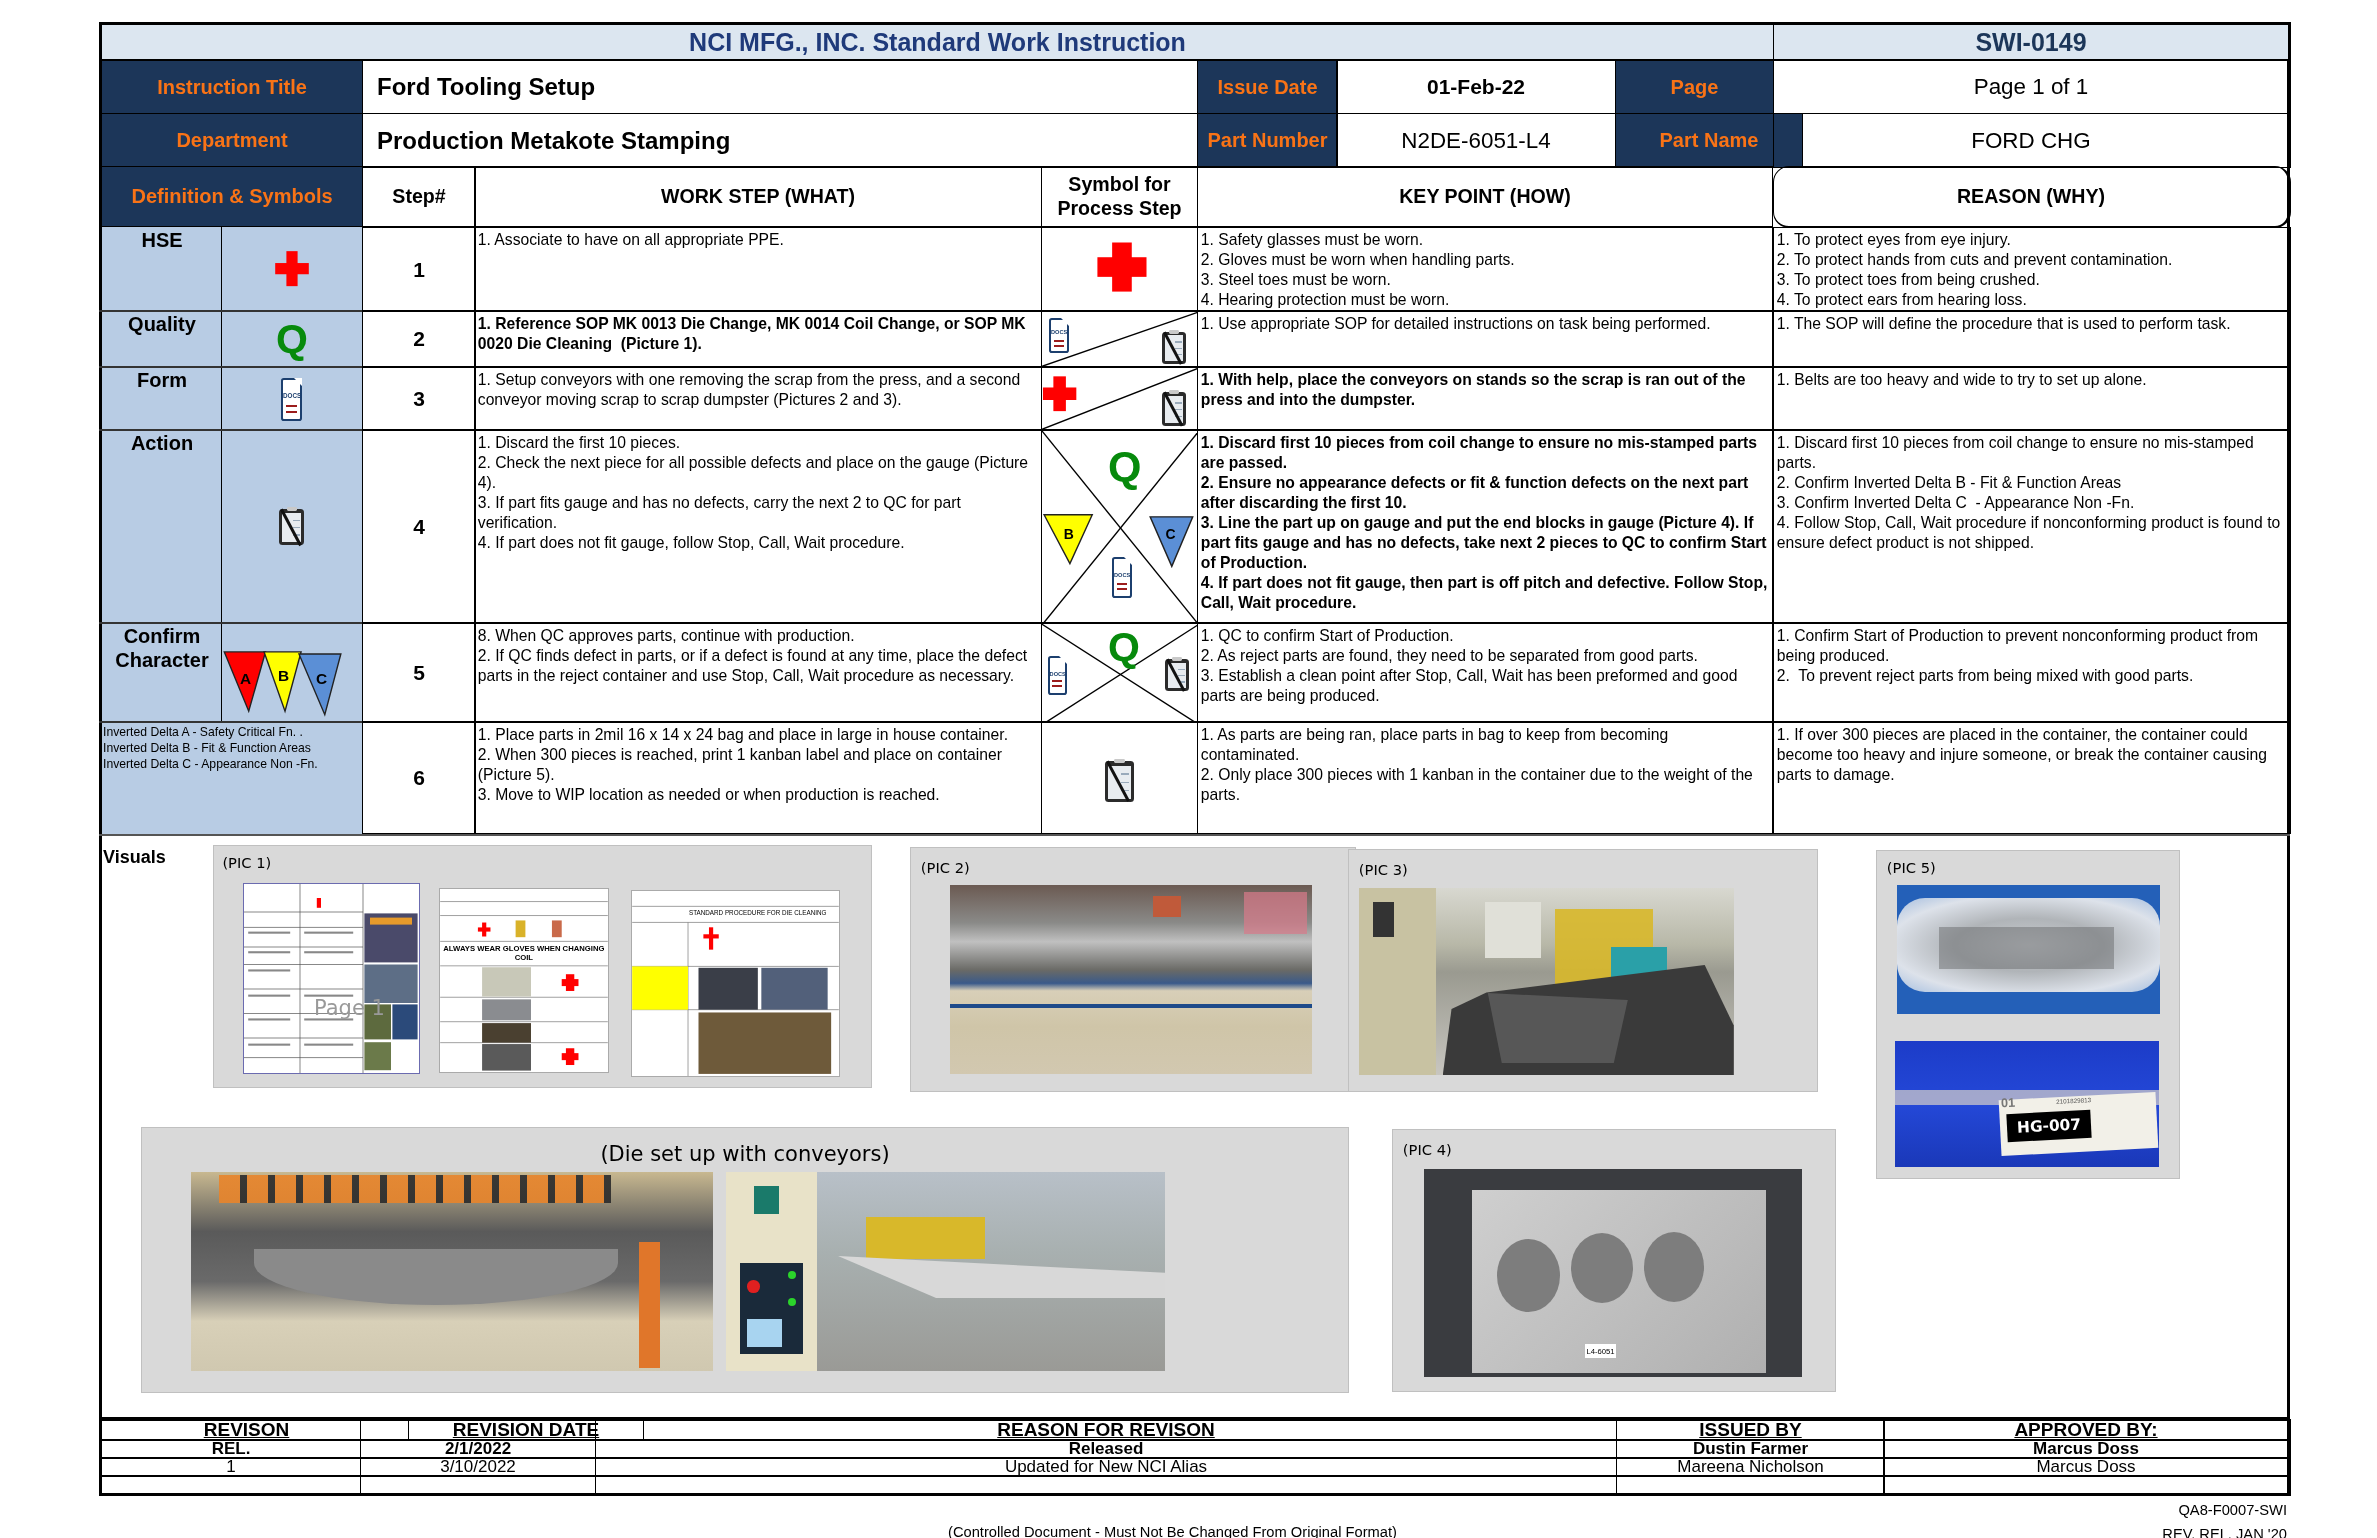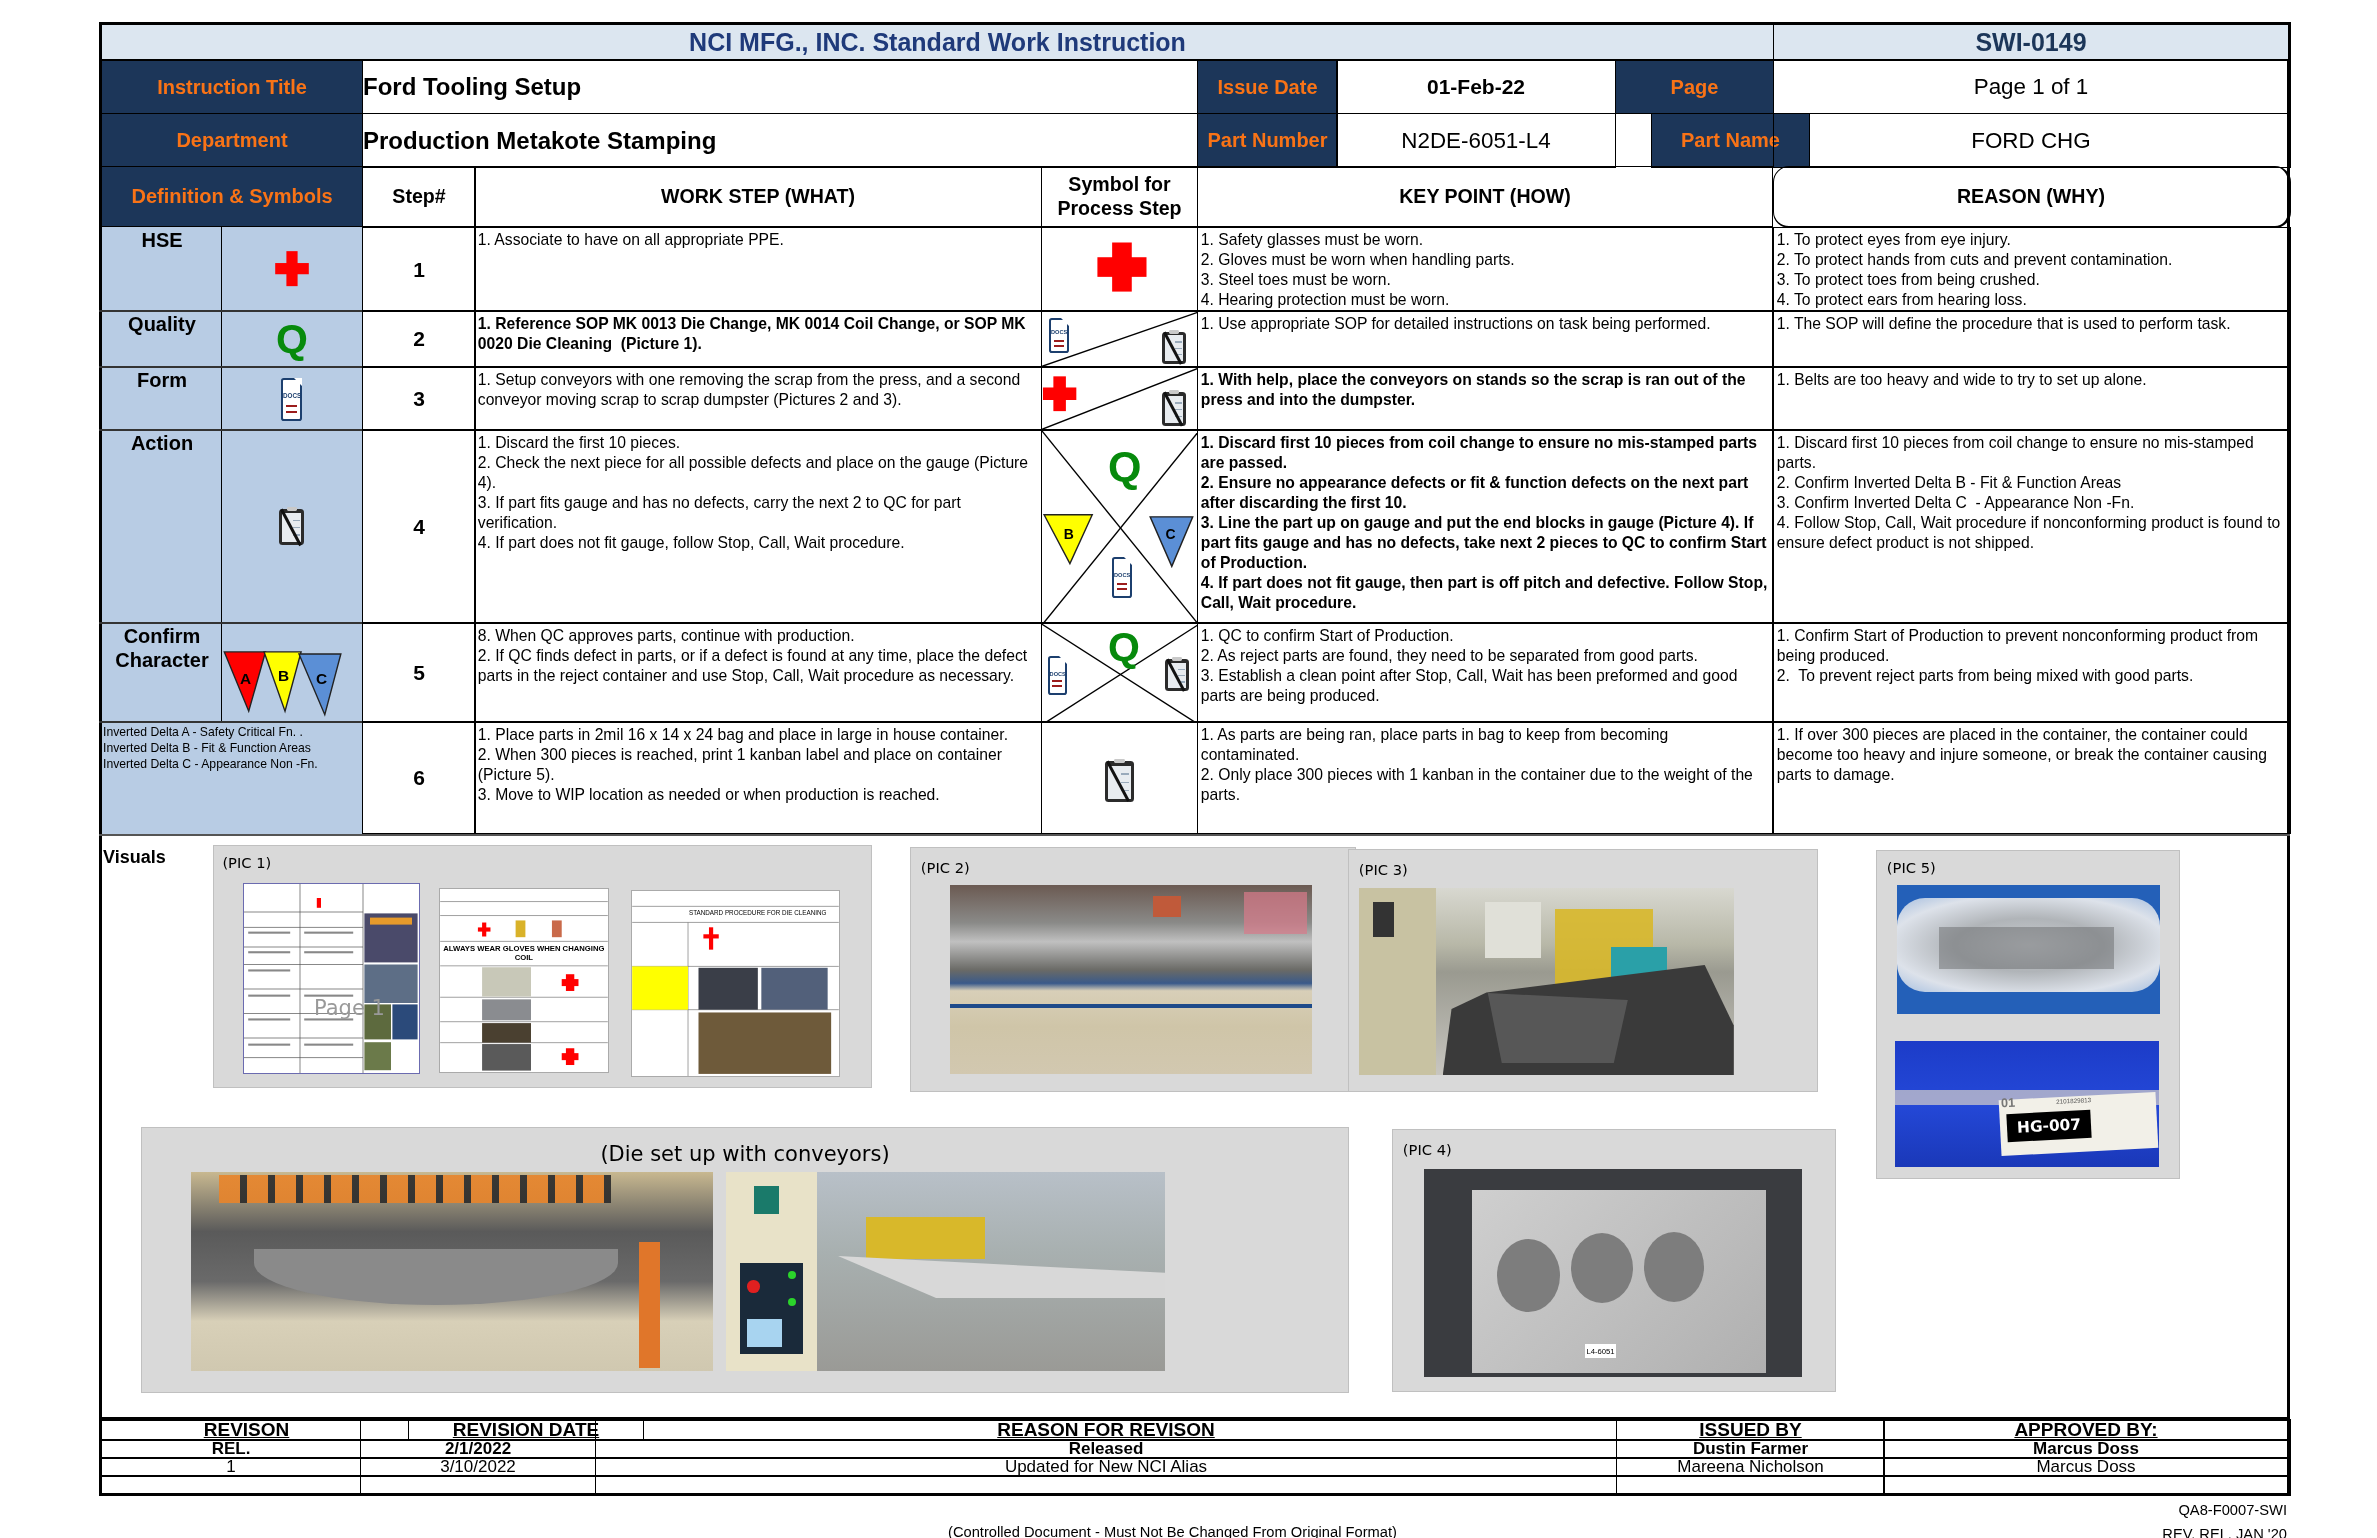--- a/index.html
+++ b/index.html
@@ -2,21 +2,21 @@
 <html style="font-size:11.2px"><head>
 <meta charset="utf-8">
 <style>
   html,body{margin:0;padding:0;background:#fff;}
   body{width:2377px;height:1538px;position:relative;overflow:hidden;font-family:"Liberation Sans",sans-serif;color:#000;}
   .abs{position:absolute;box-sizing:border-box;}
   .frame{left:99px;top:22.4px;width:2191px;height:1474px;border:3.5px solid #000;}
   .cell{position:absolute;box-sizing:border-box;border:1.4px solid #000;display:flex;align-items:center;}
   .navy{background:#1c3659;color:#f97316;font-weight:bold;justify-content:center;text-align:center;font-size:20px;}
   .titlebar{background:#dce6f0;color:#1f3a7a;font-weight:bold;justify-content:center;font-size:25px;}
-  .val{font-weight:bold;font-size:23px;padding-left:0;}
+  .val{font-weight:bold;font-size:23px;padding-left:14px;}
   .center{justify-content:center;text-align:center;}
   .hdr{font-weight:bold;font-size:19.6px;justify-content:center;text-align:center;line-height:1.2;}
   .def{background:#b8cce4;}
   .def-label{font-weight:bold;font-size:20px;justify-content:center;text-align:center;line-height:1.2;}
   .stepnum{font-weight:bold;font-size:21px;justify-content:center;}
   .txt{align-items:flex-start;font-size:15.7px;line-height:20px;padding:2.1px 2.8px;}
   .txt.bold{font-weight:bold;}
   .txt div{white-space:pre-wrap;}
   .sym{justify-content:center;overflow:hidden;}
   .red-cross{position:absolute;}
@@ -77,21 +77,21 @@
   </div>
 <div class="cell val" style="left:362px;top:113px;width:837px;height:55px;font-size:24px;">
     <span>Production Metakote Stamping</span>
   </div>
 <div class="cell navy" style="left:1197px;top:113px;width:141px;height:55px;">
     <span>Part Number</span>
   </div>
 <div class="cell center" style="left:1336px;top:113px;width:280px;height:55px;font-size:22.4px;">
     <span>N2DE-6051-L4</span>
   </div>
-<div class="cell navy" style="left:1651px;top:113px;width:159px;height:55px;">
+<div class="cell navy" style="left:1615px;top:113px;width:188px;height:55px;">
     <span>Part Name</span>
   </div>
 <div class="cell center" style="left:1773px;top:113px;width:518px;height:55px;font-size:22.4px;border-right-width:3.5px;">
     <span>FORD CHG</span>
   </div>
 
 <div class="cell navy" style="left:99px;top:166px;width:264px;height:62px;border-left-width:3.5px;border-bottom-width:2.8px;">
     <span>Definition &amp; Symbols</span>
   </div>
 <div class="cell hdr" style="left:362px;top:166px;width:114px;height:62px;border-bottom-width:2.8px;">

